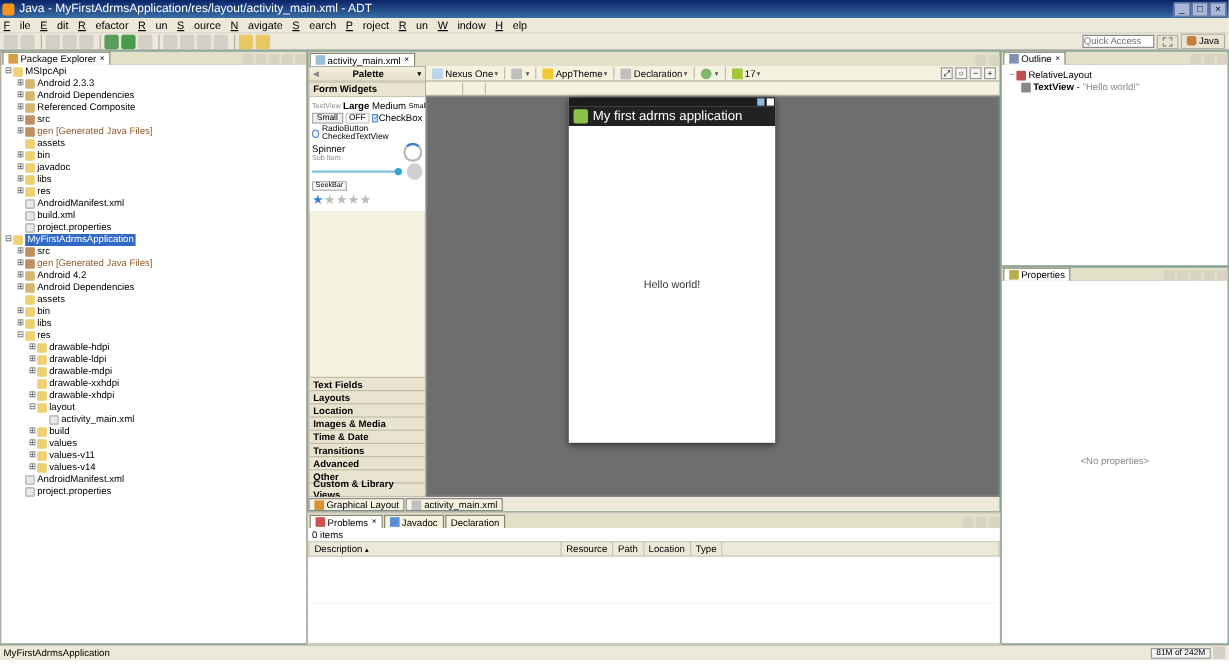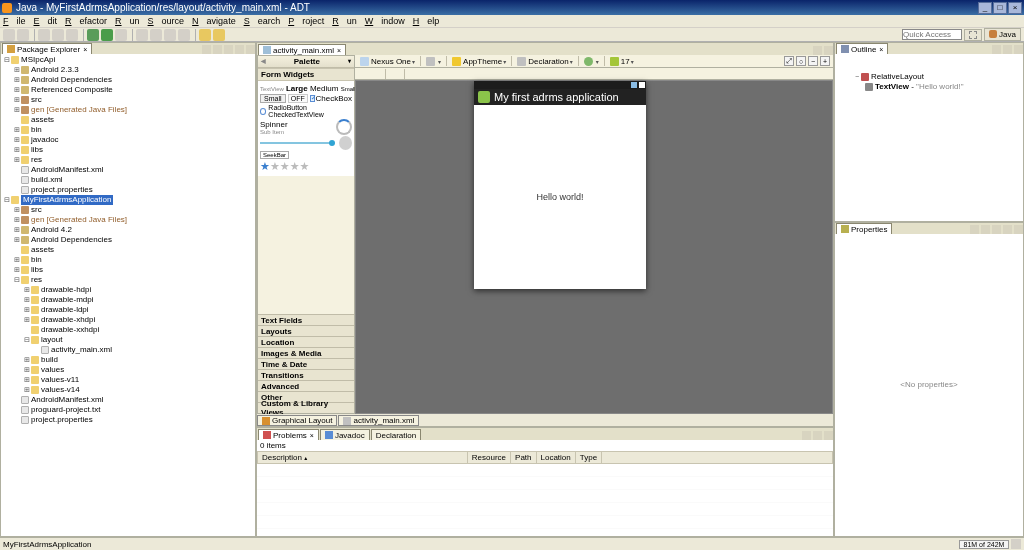--- a/index.html
+++ b/index.html
@@ -59,34 +59,34 @@
 .designer-tb .dd .ico{width:9px;height:9px;background:#c0c0c0;border-radius:1px;margin-right:2px;}
 .designer-tb .tri{font-size:6px;margin-left:1px;color:#555;}
 .zoom { margin-left:auto; display:flex; }
 .zoom .zb { width:10px; height:10px; border:1px solid #999; margin-left:2px; background:#f4f4f4; display:flex; align-items:center; justify-content:center; font-size:7px; }
 
 .device { position:absolute; left:118px; top:0; width:172px; background:#fff; box-shadow:0 2px 6px rgba(0,0,0,0.6); }
 .device .statusbar { background:#1c1c1c; height:8px; display:flex; justify-content:flex-end; }
 .device .statusbar span{width:6px;height:6px;background:#8abce4;margin:1px;}
 .device .appbar { background:#222; color:#fff; padding:2px 4px; font-size:11px; display:flex; align-items:center; }
 .device .appbar .launcher{width:12px;height:12px;background:#8bc34a;border-radius:2px;margin-right:4px;}
-.device .content { height:184px; display:flex; align-items:center; justify-content:center; font-size:9px; color:#333; }
+.device .content { height:264px; display:flex; align-items:center; justify-content:center; font-size:9px; color:#333; }
 
 .bottom-tab-bar { background:#ece9d8; height:12px; display:flex; font-size:8px; padding-top:1px;}
 .bottom-tab-bar .bt { border:1px solid #888; background:#f5f2e0; padding:0 4px; margin-right:1px; display:flex; align-items:center; }
 .bottom-tab-bar .bt .ico{width:8px;height:8px;margin-right:2px;background:#c0c0c0;}
 
 .problems { height:110px; border:1px solid #b0b0a0; background:#fff; display:flex; flex-direction:column; }
 .problems .ptabs { display:flex; background:#e3e0c9; height:12px; font-size:8px; align-items:flex-end; }
 .problems .summary { font-size:8px; padding:1px 3px; background:#fff; }
 .problems table { width:100%; border-collapse:collapse; font-size:8px; }
 .problems th { text-align:left; background:#ece9d8; border:1px solid #c8c4b0; padding:1px 4px; font-weight:normal; }
 
 .right { width:190px; display:flex; flex-direction:column; }
-.outline-body { font-size:8px; padding:18px; }
+.outline-body { font-size:8px; padding:4px; }
 .props-body { flex:1; display:flex; align-items:center; justify-content:center; color:#888; font-size:8px; }
 
 .statusline { background:#ece9d8; height:13px; border-top:1px solid #b0b0a0; display:flex; align-items:center; font-size:8px; padding:0 3px; }
 .statusline .spacer { flex:1; }
 .heap { border:1px solid #999; width:50px; height:9px; background:#f4f4f4; margin-right:2px; font-size:7px; text-align:center; }
 
 .star { color:#3a7fce; font-size:11px; }
 .star.off { color:#bbb; }
 .radio{width:7px;height:7px;border:1px solid #5a8dd4;border-radius:50%;margin-right:2px;display:inline-block;}
 .chk{width:7px;height:7px;border:1px solid #5a8dd4;margin-right:1px;background:#e4f0fb;display:inline-block;position:relative;}
@@ -315,39 +315,39 @@
         <div class="tree-node">
           <span class="indent" style="width: 20px;"></span>
           <span class="exp">⊞</span>
           <span class="tree-icon ico-folder"></span>
           <span>drawable-hdpi</span>
         </div>
         <div class="tree-node">
           <span class="indent" style="width: 20px;"></span>
           <span class="exp">⊞</span>
           <span class="tree-icon ico-folder"></span>
+          <span>drawable-ldpi</span>
+        </div>
+        <div class="tree-node">
+          <span class="indent" style="width: 20px;"></span>
+          <span class="exp">⊞</span>
+          <span class="tree-icon ico-folder"></span>
           <span>drawable-mdpi</span>
         </div>
         <div class="tree-node">
           <span class="indent" style="width: 20px;"></span>
-          <span class="exp">⊞</span>
-          <span class="tree-icon ico-folder"></span>
-          <span>drawable-ldpi</span>
+          <span class="exp"></span>
+          <span class="tree-icon ico-folder"></span>
+          <span>drawable-xxhdpi</span>
         </div>
         <div class="tree-node">
           <span class="indent" style="width: 20px;"></span>
           <span class="exp">⊞</span>
           <span class="tree-icon ico-folder"></span>
           <span>drawable-xhdpi</span>
-        </div>
-        <div class="tree-node">
-          <span class="indent" style="width: 20px;"></span>
-          <span class="exp"></span>
-          <span class="tree-icon ico-folder"></span>
-          <span>drawable-xxhdpi</span>
         </div>
         <div class="tree-node">
           <span class="indent" style="width: 20px;"></span>
           <span class="exp">⊟</span>
           <span class="tree-icon ico-folder"></span>
           <span>layout</span>
         </div>
         <div class="tree-node">
           <span class="indent" style="width: 30px;"></span>
           <span class="exp"></span>
@@ -376,26 +376,20 @@
           <span class="indent" style="width: 20px;"></span>
           <span class="exp">⊞</span>
           <span class="tree-icon ico-folder"></span>
           <span>values-v14</span>
         </div>
         <div class="tree-node">
           <span class="indent" style="width: 10px;"></span>
           <span class="exp"></span>
           <span class="tree-icon ico-file"></span>
           <span>AndroidManifest.xml</span>
-        </div>
-        <div class="tree-node">
-          <span class="indent" style="width: 10px;"></span>
-          <span class="exp"></span>
-          <span class="tree-icon ico-file"></span>
-          <span>proguard-project.txt</span>
         </div>
         <div class="tree-node">
           <span class="indent" style="width: 10px;"></span>
           <span class="exp"></span>
           <span class="tree-icon ico-file"></span>
           <span>project.properties</span>
         </div>
       </div>
   </div>
 

